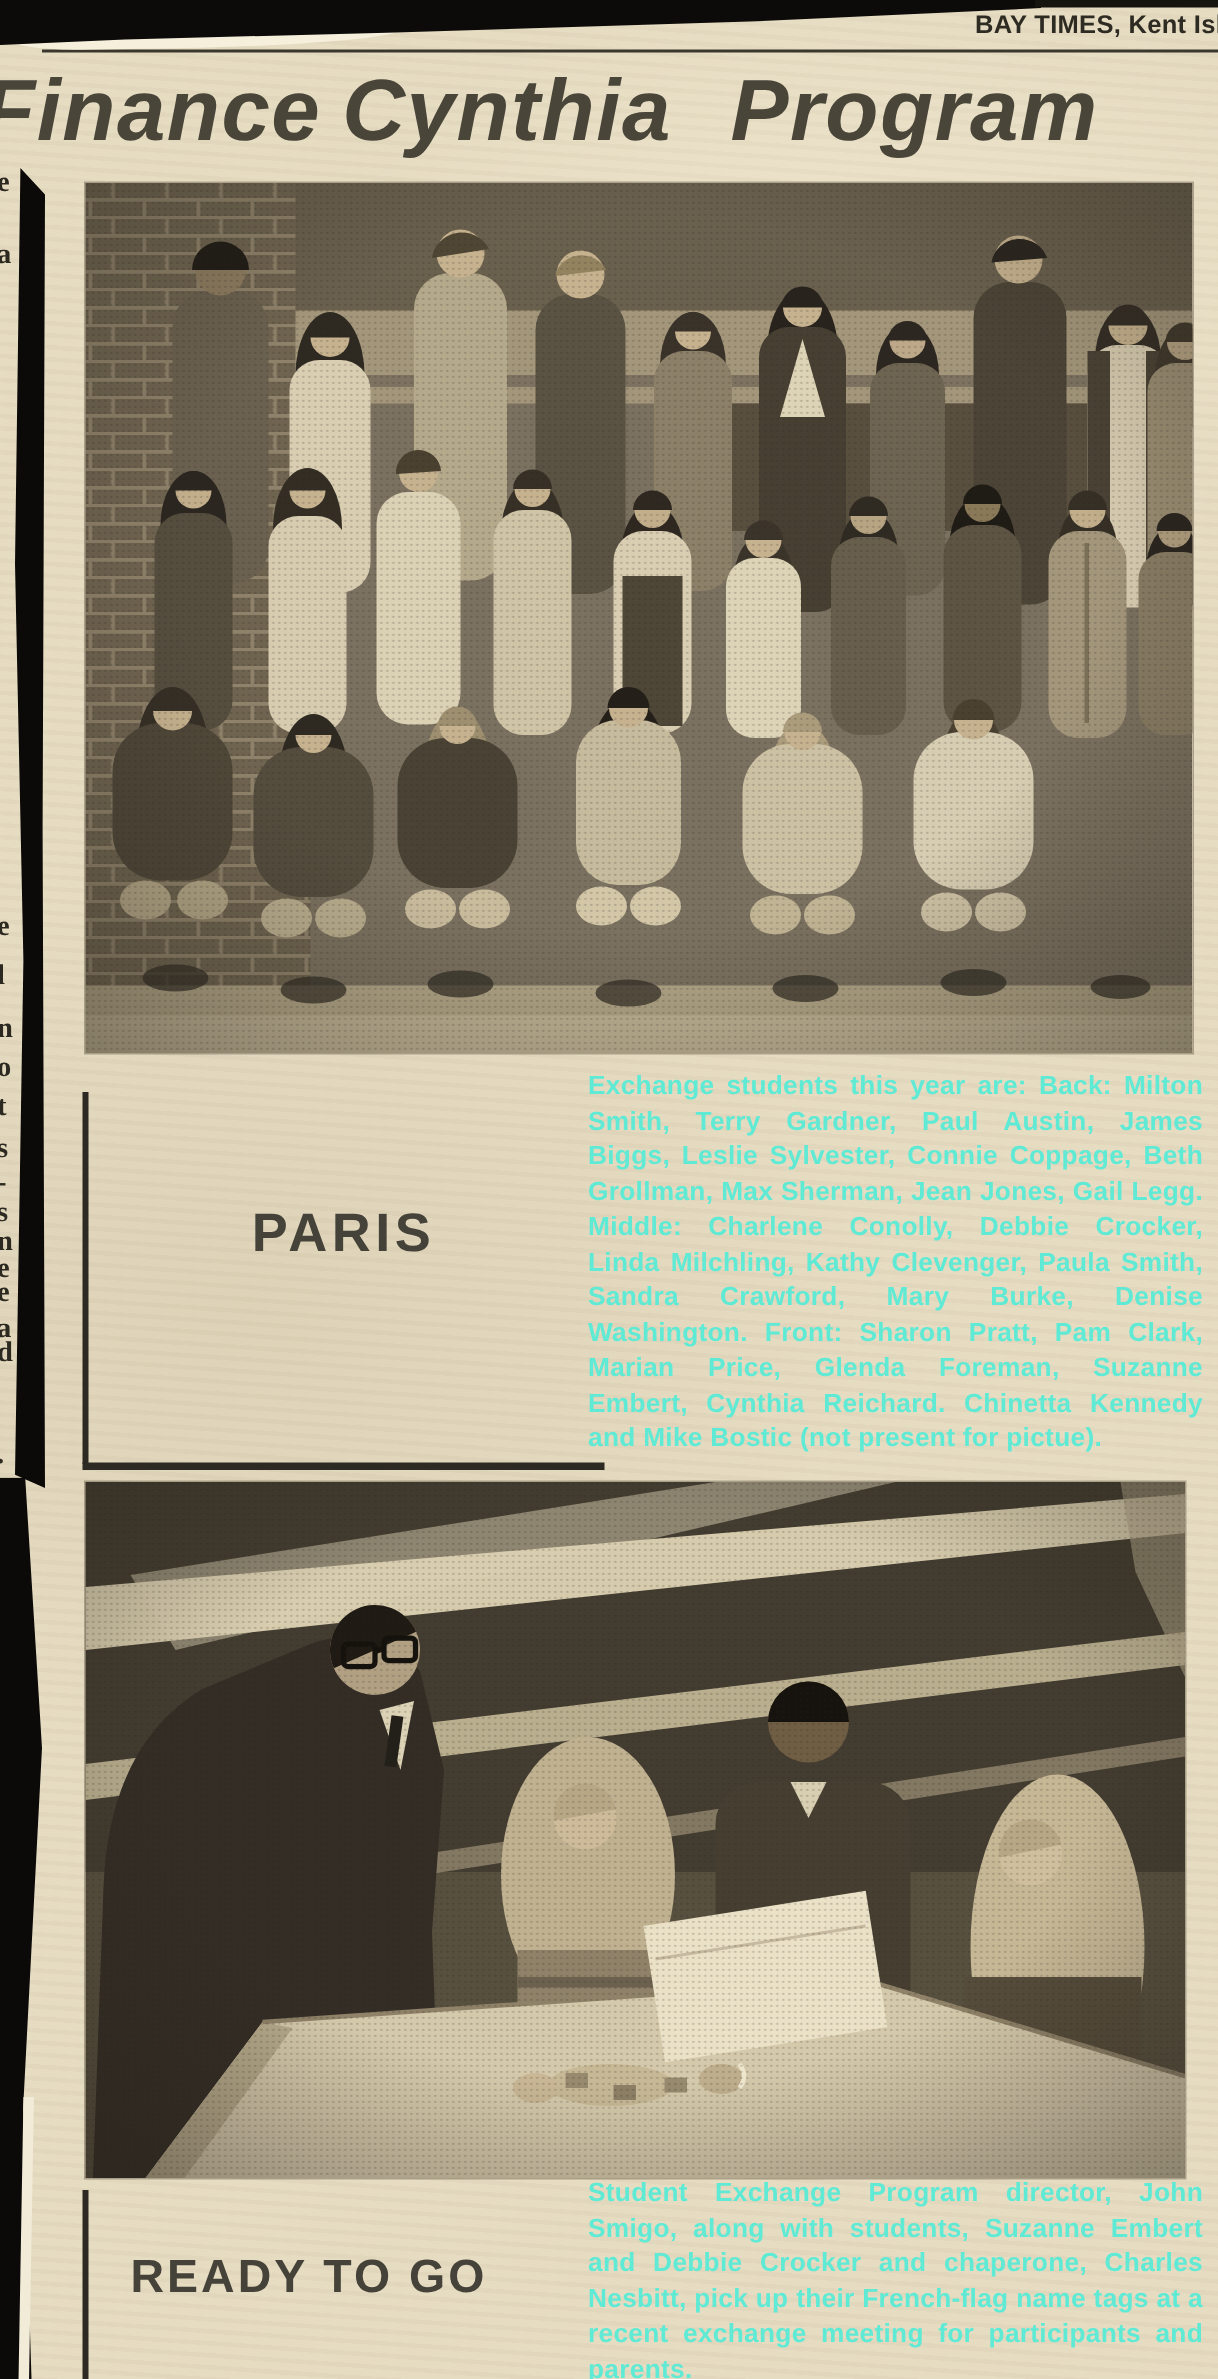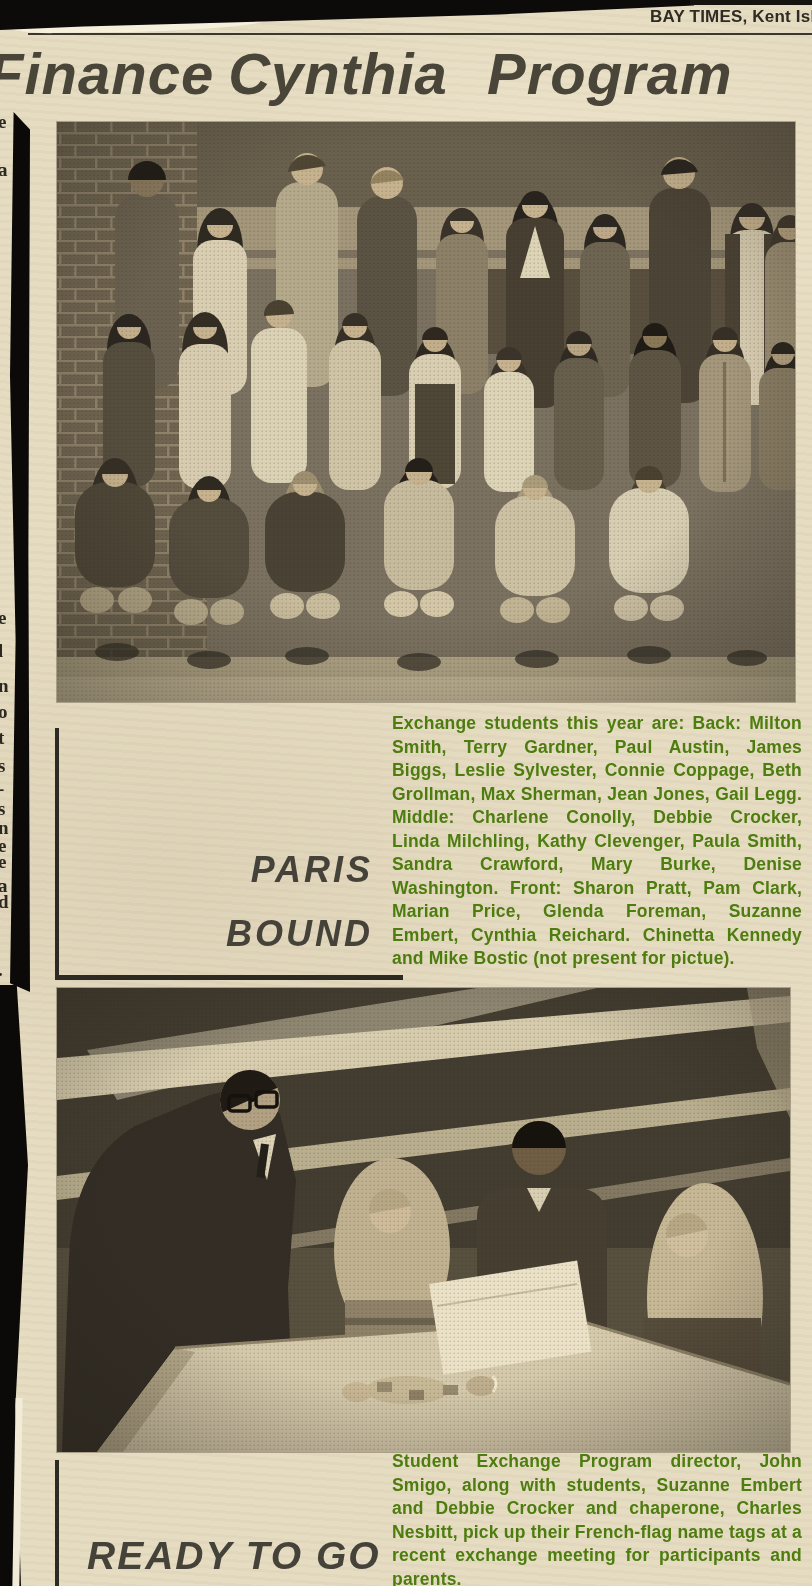--- a/index.html
+++ b/index.html
@@ -55,32 +55,32 @@
   
   .photo{position:absolute;z-index:2;box-shadow:0 0 0 1px rgba(60,52,35,.35);}
   .photo svg{display:block;width:100%;height:100%;}
   .photo1{left:57px;top:122px;width:738px;height:580px;}
   .photo2{left:57px;top:988px;width:733px;height:464px;}
   
   .kicker-paris{position:absolute;left:55px;top:728px;width:348px;height:252px;z-index:2;}
   .kicker-paris .vline{position:absolute;left:0;top:0;width:4px;height:248px;background:#2d2a23;}
   .kicker-paris .hline{position:absolute;left:0;bottom:0;width:348px;height:5px;background:#2d2a23;}
   .kicker-text{
-    font-style:italic;font-weight:bold;color:#45423a;text-align:right;
-    font-size:36px;letter-spacing:3px;line-height:1;margin-top:48px;
+    font-weight:bold;color:#45423a;text-align:center;
+    font-size:36px;letter-spacing:3px;line-height:1;
   }
   .kicker-paris .l1{position:absolute;left:30px;right:30px;top:76px;}
   .kicker-paris .l2{position:absolute;left:30px;right:30px;top:140px;}
   .kicker-ready{position:absolute;left:55px;top:1458px;width:340px;height:128px;z-index:2;}
   .kicker-ready .vline{position:absolute;left:0;top:2px;width:4px;height:126px;background:#2d2a23;}
-  .kicker-ready .label{position:absolute;left:32px;top:30px;font-size:39px;letter-spacing:2px;white-space:nowrap;}
+  .kicker-ready .label{position:absolute;left:32px;top:44px;font-size:31px;letter-spacing:2px;white-space:nowrap;}
   
   .caption{
     position:absolute;left:392px;width:410px;z-index:2;
-    font-size:17.5px;line-height:23.5px;font-weight:bold;color:#4d7c0f;
+    font-size:17.5px;line-height:23.5px;font-weight:bold;color:#5eead4;
     text-align:justify;letter-spacing:.2px;
   }
   .caption1{top:712px;}
   .caption2{top:1450px;}
 </style>
 </head>
 <body>
 
 <div class="paper"></div>
 
@@ -333,21 +333,20 @@
 
   <rect width="738" height="580" fill="url(#ht1)"></rect>
   <rect width="738" height="580" fill="url(#vg1)"></rect>
 </svg>
 </div>
 
 <div class="kicker-paris">
   <div class="vline"></div>
   <div class="hline"></div>
   <div class="kicker-text l1">PARIS</div>
-  <div class="kicker-text l2">BOUND</div>
 </div>
 
 <div class="caption caption1">Exchange students this year are: Back: Milton Smith, Terry Gardner, Paul Austin, James Biggs, Leslie Sylvester, Connie Coppage, Beth Grollman, Max Sherman, Jean Jones, Gail Legg. Middle: Charlene Conolly, Debbie Crocker, Linda Milchling, Kathy Clevenger, Paula Smith, Sandra Crawford, Mary Burke, Denise Washington. Front: Sharon Pratt, Pam Clark, Marian Price, Glenda Foreman, Suzanne Embert, Cynthia Reichard. Chinetta Kennedy and Mike Bostic (not present for pictue).</div>
 
 <div class="photo photo2">
 <svg viewBox="0 0 733 464" preserveAspectRatio="none" aria-hidden="true">
   <defs>
     <pattern id="ht2" width="4" height="4" patternUnits="userSpaceOnUse">
       <circle cx="1.2" cy="1.2" r="0.78" fill="#262219" opacity="0.22"></circle>
     </pattern>

